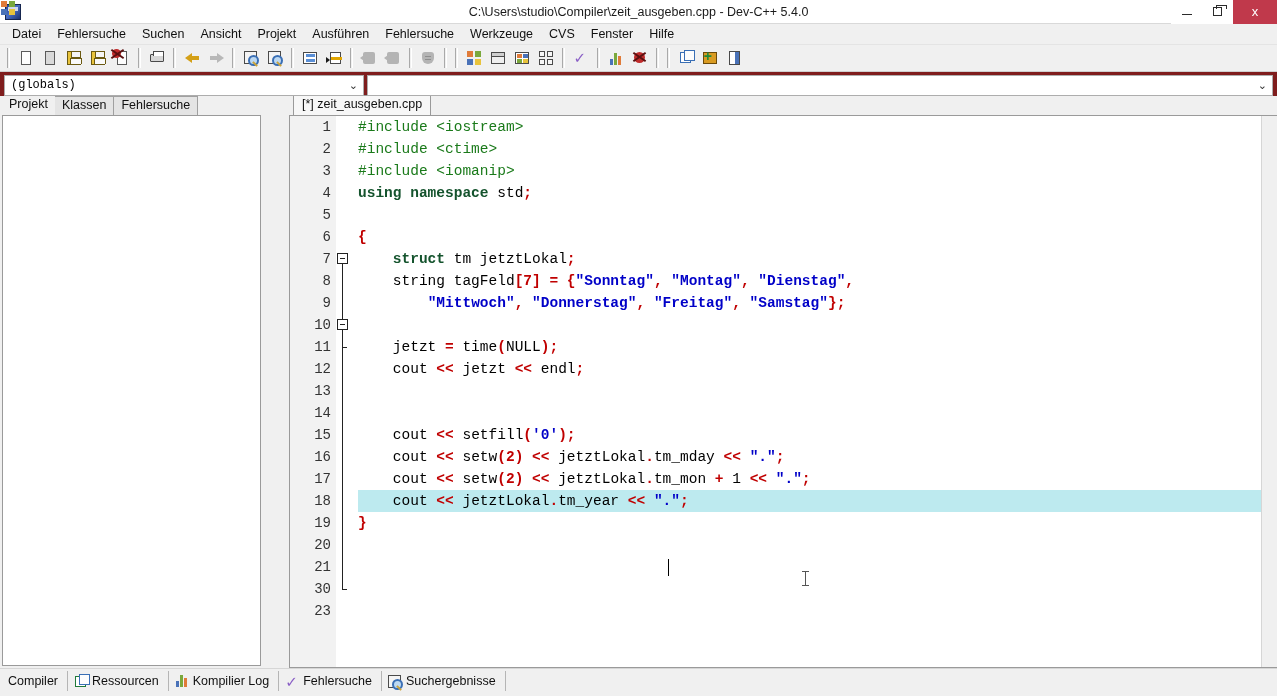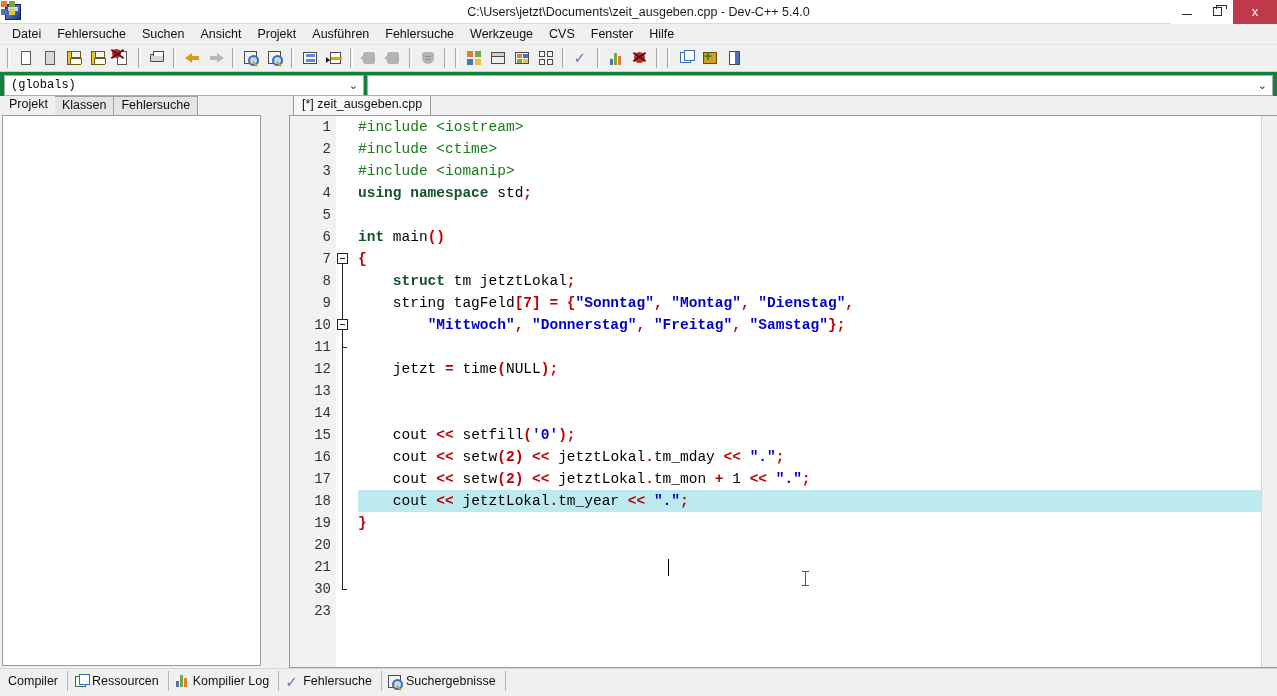--- a/index.html
+++ b/index.html
@@ -159,21 +159,21 @@
                  background:#fdfdfd; border:1px solid #3a6fb5; }
   .addfile { position:absolute; left:1px; top:2px; width:14px; height:12px;
              background:#d99b22; border:1px solid #6b4a0a; }
   .addfile::after { content:"+"; position:absolute; left:0px; top:-4px; color:#1f8a3a;
                     font-size:14px; font-weight:bold; line-height:14px; font-family:"Liberation Sans",sans-serif;}
   .book { position:absolute; left:3px; top:1px; width:11px; height:14px;
           background:#fff; border:1px solid #4a4a4a; }
   .book::after { content:""; position:absolute; right:0;top:0;bottom:0;width:4px;background:#4a72b8; }
 
   
-  #comborow { height: 24px; background:#15803d; display:flex; align-items:center;
+  #comborow { height: 24px; background:#7f1d1d; display:flex; align-items:center;
               padding: 2px 4px 0 4px; gap: 3px; }
   .combo { height: 21px; background:#ffffff; border:1px solid #adadad;
            display:flex; align-items:center; position:relative; }
   #combo-left { width: 360px; }
   #combo-right { flex: 1; }
   .combo-text { font-family:"Liberation Mono", monospace; font-size:12px; color:#000;
                 padding-left:6px; }
   .combo-arrow { position:absolute; right:5px; top:4px; font-size:11px; color:#333;
                  font-family:"DejaVu Sans",sans-serif; line-height:11px; }
 
@@ -260,21 +260,21 @@
     padding: 2px 9px 2px 5px; height:20px;
     border-right:1px solid #b5b5b5;
   }
   .btab .ico { width:15px; height:14px; }
 </style>
 </head>
 <body>
 
 <div id="titlebar">
   <div id="app-icon"></div>
-  <div id="title-text">C:\Users\jetzt\Documents\zeit_ausgeben.cpp - Dev-C++ 5.4.0</div>
+  <div id="title-text">C:\Users\studio\Compiler\zeit_ausgeben.cpp - Dev-C++ 5.4.0</div>
   <div id="win-buttons">
     <div class="winbtn">
         <span class="wb-min"></span>
       </div>
     <div class="winbtn">
         <span class="wb-max"></span>
       </div>
     <div class="winbtn close">
       <span class="wb-close">x</span>
     </div>
@@ -516,27 +516,27 @@
         </div>
       <div id="code">
         <div id="margin-guide" style="left: 930px;"></div>
         <div id="caret" style="top: 443px; height: 17px; left: 318px;"></div>
         <div id="mouse-cursor" style="left: 452px; top: 455px;"></div>
       <div class="cline"><span class="g">#include &lt;iostream&gt;</span></div>
           <div class="cline"><span class="g">#include &lt;ctime&gt;</span></div>
           <div class="cline"><span class="g">#include &lt;iomanip&gt;</span></div>
           <div class="cline"><span class="k">using namespace</span><span class="n"> std</span><span class="r">;</span></div>
           <div class="cline">&nbsp;</div>
-          <div class="cline"><span class="k">int</span><span class="n"> main</span><span class="r">()</span></div>
           <div class="cline"><span class="r">{</span></div>
           <div class="cline"><span class="n">    </span><span class="k">struct</span><span class="n"> tm jetztLokal</span><span class="r">;</span></div>
           <div class="cline"><span class="n">    string tagFeld</span><span class="r">[7]</span><span class="n"> </span><span class="r">=</span><span class="n"> </span><span class="r">{</span><span class="s">"Sonntag"</span><span class="r">,</span><span class="n"> </span><span class="s">"Montag"</span><span class="r">,</span><span class="n"> </span><span class="s">"Dienstag"</span><span class="r">,</span></div>
           <div class="cline"><span class="n">        </span><span class="s">"Mittwoch"</span><span class="r">,</span><span class="n"> </span><span class="s">"Donnerstag"</span><span class="r">,</span><span class="n"> </span><span class="s">"Freitag"</span><span class="r">,</span><span class="n"> </span><span class="s">"Samstag"</span><span class="r">};</span></div>
           <div class="cline">&nbsp;</div>
           <div class="cline"><span class="n">    jetzt </span><span class="r">=</span><span class="n"> time</span><span class="r">(</span><span class="n">NULL</span><span class="r">);</span></div>
+          <div class="cline"><span class="n">    cout </span><span class="r">&lt;&lt;</span><span class="n"> jetzt </span><span class="r">&lt;&lt;</span><span class="n"> endl</span><span class="r">;</span></div>
           <div class="cline">&nbsp;</div>
           <div class="cline">&nbsp;</div>
           <div class="cline"><span class="n">    cout </span><span class="r">&lt;&lt;</span><span class="n"> setfill</span><span class="r">(</span><span class="s">'0'</span><span class="r">);</span></div>
           <div class="cline"><span class="n">    cout </span><span class="r">&lt;&lt;</span><span class="n"> setw</span><span class="r">(2)</span><span class="n"> </span><span class="r">&lt;&lt;</span><span class="n"> jetztLokal</span><span class="r">.</span><span class="n">tm_mday </span><span class="r">&lt;&lt;</span><span class="n"> </span><span class="s">"."</span><span class="r">;</span></div>
           <div class="cline"><span class="n">    cout </span><span class="r">&lt;&lt;</span><span class="n"> setw</span><span class="r">(2)</span><span class="n"> </span><span class="r">&lt;&lt;</span><span class="n"> jetztLokal</span><span class="r">.</span><span class="n">tm_mon </span><span class="r">+</span><span class="n"> 1 </span><span class="r">&lt;&lt;</span><span class="n"> </span><span class="s">"."</span><span class="r">;</span></div>
           <div class="cline active"><span class="n">    cout </span><span class="r">&lt;&lt;</span><span class="n"> jetztLokal</span><span class="r">.</span><span class="n">tm_year </span><span class="r">&lt;&lt;</span><span class="n"> </span><span class="s">"."</span><span class="r">;</span></div>
           <div class="cline"><span class="r">}</span></div>
           <div class="cline">&nbsp;</div>
         </div>
       <div id="vscroll"></div>

